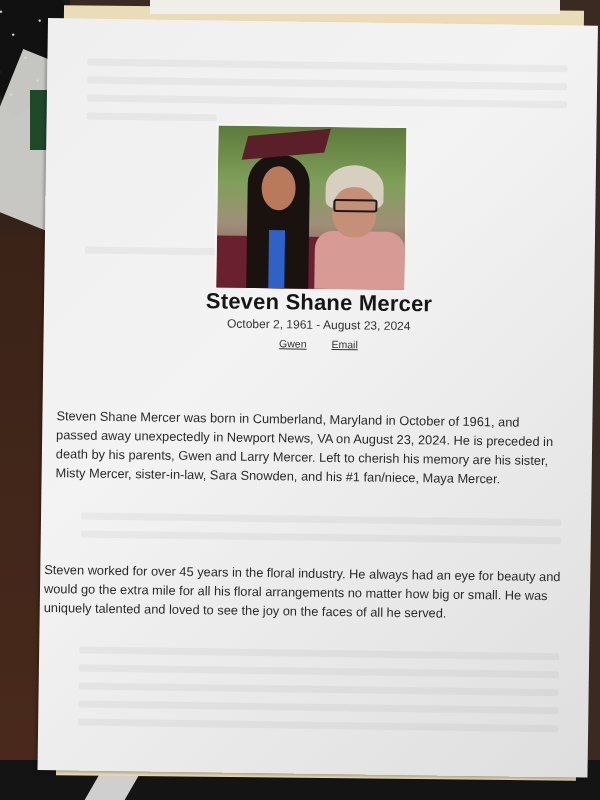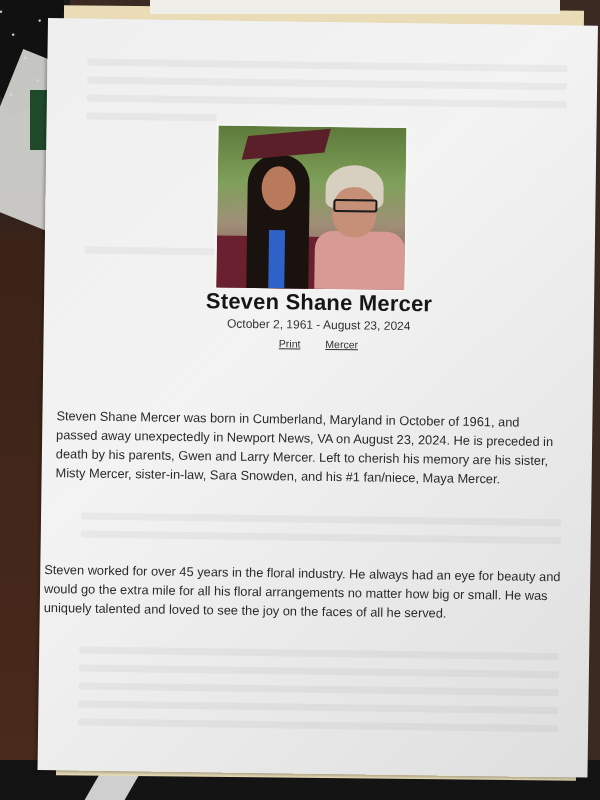--- a/index.html
+++ b/index.html
@@ -127,19 +127,19 @@
     <div class="stole"></div>
     <div class="shirt"></div>
     <div class="man-hair"></div>
     <div class="man-face"></div>
     <div class="glasses"></div>
   </div>
 
   <div class="name">Steven Shane Mercer</div>
   <div class="dates">October 2, 1961 - August 23, 2024</div>
   <div class="links">
-    <a>Print</a>
-    <a>Mercer</a>
+    <a>Gwen</a>
+    <a>Email</a>
   </div>
 
   <div class="para p1">Steven Shane Mercer was born in Cumberland, Maryland in October of 1961, and passed away unexpectedly in Newport News, VA on August 23, 2024. He is preceded in death by his parents, Gwen and Larry Mercer. Left to cherish his memory are his sister, Misty Mercer, sister-in-law, Sara Snowden, and his #1 fan/niece, Maya Mercer.</div>
   <div class="para p2">Steven worked for over 45 years in the floral industry. He always had an eye for beauty and would go the extra mile for all his floral arrangements no matter how big or small. He was uniquely talented and loved to see the joy on the faces of all he served.</div>
 </div>
 
 </body></html>

